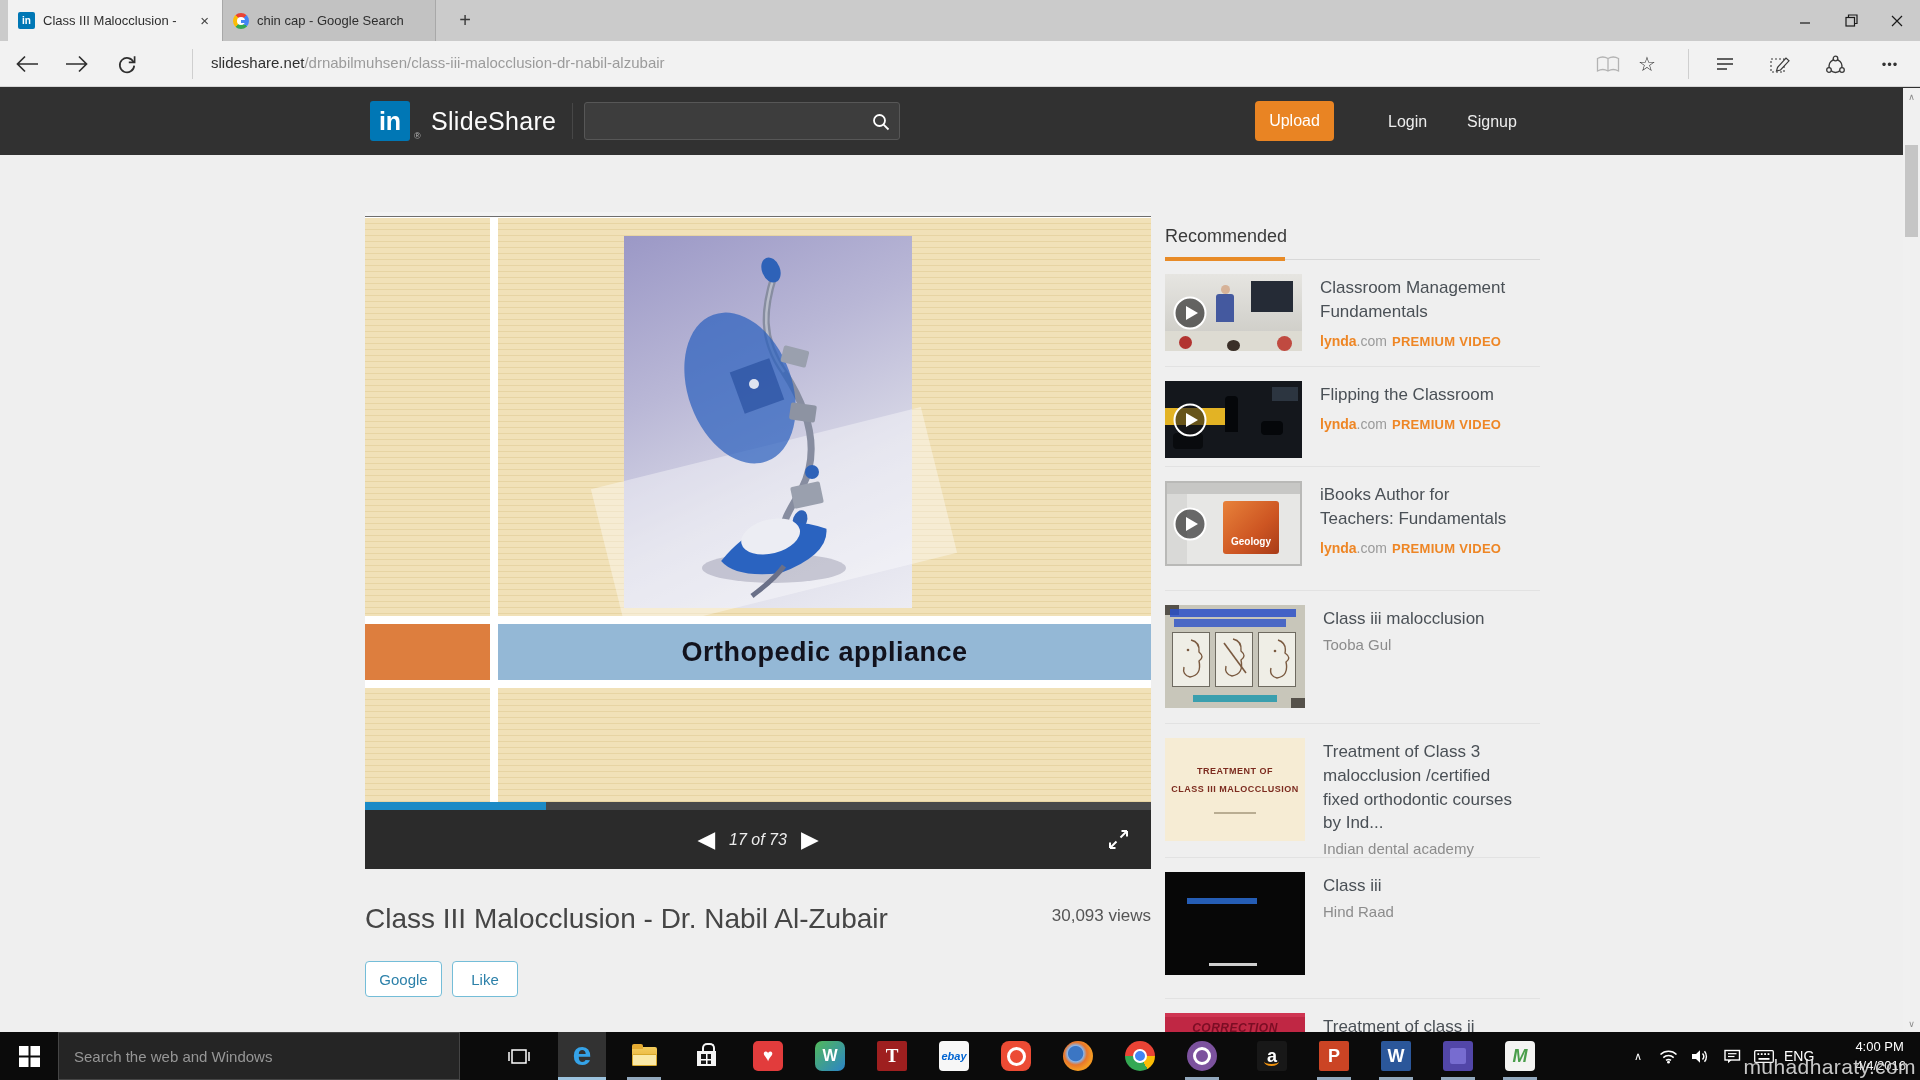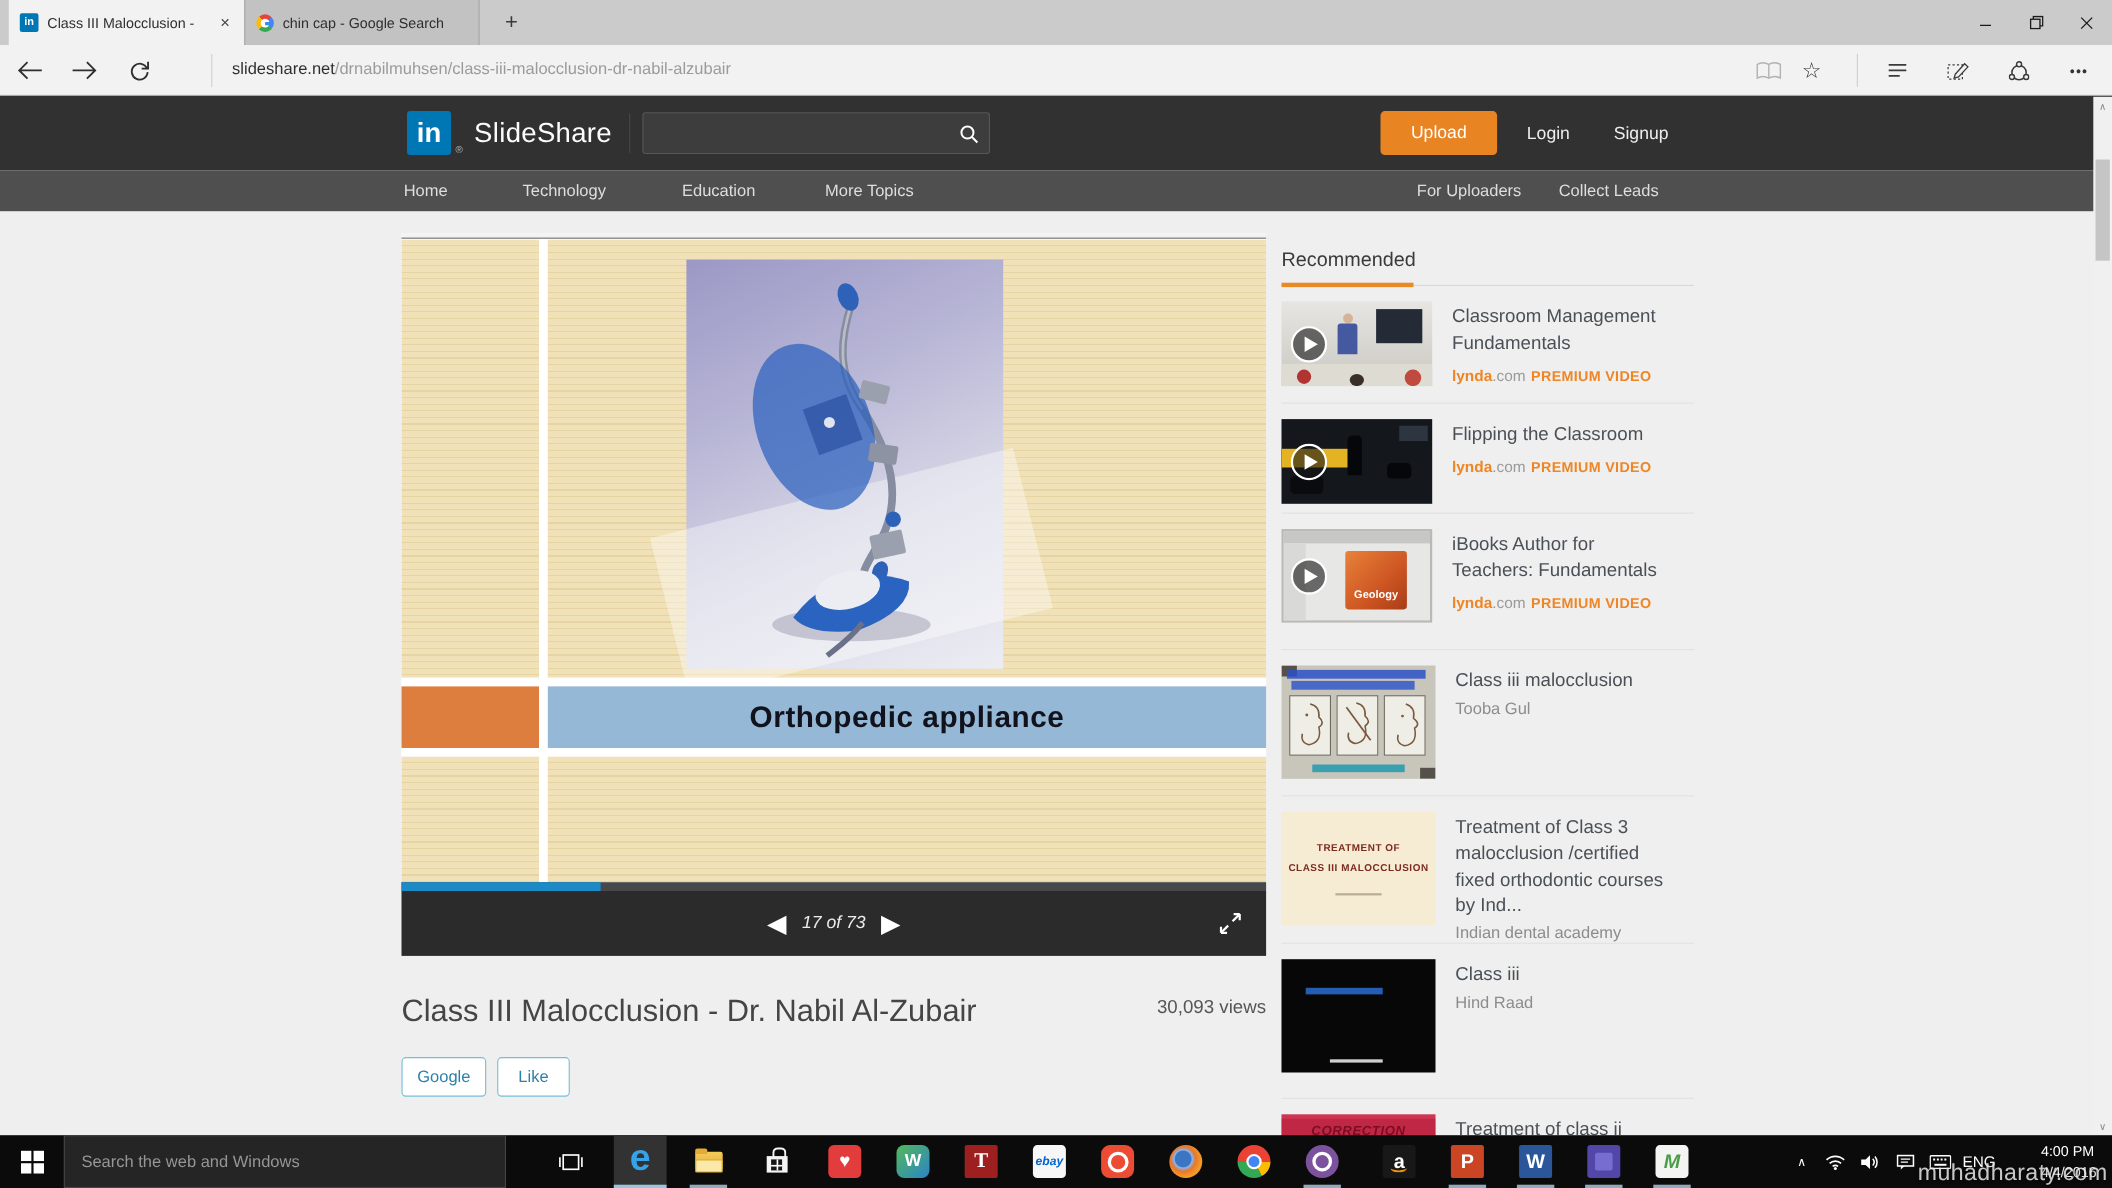--- a/index.html
+++ b/index.html
@@ -46,21 +46,21 @@
   .ss-brand { position:absolute; left:431px; top:20px; color:#fcfcfc; font-size:25px; letter-spacing:.3px; }
   .hdr-sep { position:absolute; left:572px; top:16px; width:1px; height:36px; background:#474747; }
   .hdr-search { position:absolute; left:584px; top:15px; width:316px; height:38px; background:#3d3d3d;
                 border:1px solid #575757; border-radius:3px; }
   .hdr-search input { position:absolute; left:0; top:0; width:276px; height:36px; background:transparent;
                 border:none; outline:none; color:#ddd; font-size:15px; padding-left:13px;
                 font-family:"Liberation Sans", sans-serif; }
   .hdr-search input::placeholder { color:#cfcfcf; opacity:1; }
   .hdr-search-btn { position:absolute; right:6px; top:8px; width:24px; height:22px; display:flex;
                 align-items:center; justify-content:center; }
-  .upload-btn { position:absolute; left:1255px; top:14px; width:106px; height:40px; background:#e98423;
+  .upload-btn { position:absolute; left:1255px; top:14px; width:79px; height:40px; background:#e98423;
                 border-radius:4px; color:#fff; font-size:16px; display:flex; align-items:center; justify-content:center; }
   .hdr-link { position:absolute; top:26px; color:#ededed; font-size:16px; }
   .login-link { left:1388px; }
   .signup-link { left:1467px; }
 
   
   .ss-nav { position:absolute; top:155px; left:0; width:1920px; height:37px; background:#4f4f4f; }
   .nav-item { position:absolute; top:10px; color:#dedede; font-size:15px; }
 
   
@@ -341,28 +341,20 @@
             <circle cx="7.5" cy="7.5" r="5.5" stroke="#fff" stroke-width="1.8" fill="none"></circle>
             <line x1="11.6" y1="11.6" x2="16.5" y2="16.5" stroke="#fff" stroke-width="1.8"></line>
           </svg>
       </div>
     </div>
     <div class="upload-btn">Upload</div>
     <div class="hdr-link login-link">Login</div>
     <div class="hdr-link signup-link">Signup</div>
   </div>
 
-  <div class="ss-nav">
-    <div class="nav-item" style="left:367px;">Home</div>
-    <div class="nav-item" style="left:475px;">Technology</div>
-    <div class="nav-item" style="left:620px;">Education</div>
-    <div class="nav-item" style="left:750px;">More Topics</div>
-    <div class="nav-item" style="left:1288px;">For Uploaders</div>
-    <div class="nav-item" style="left:1417px;">Collect Leads</div>
-  </div>
 
   <div class="player">
     <div class="slide">
       <div class="slide-topstrip"></div>
       <div class="slide-body">
         <div class="r1-left stripes"></div>
         <div class="r1-main stripes"></div>
         <div class="photo">
           <div class="photo-band"></div>
           <svg width="288" height="372" viewBox="0 0 288 372" style="position:absolute;left:0;top:0;">

